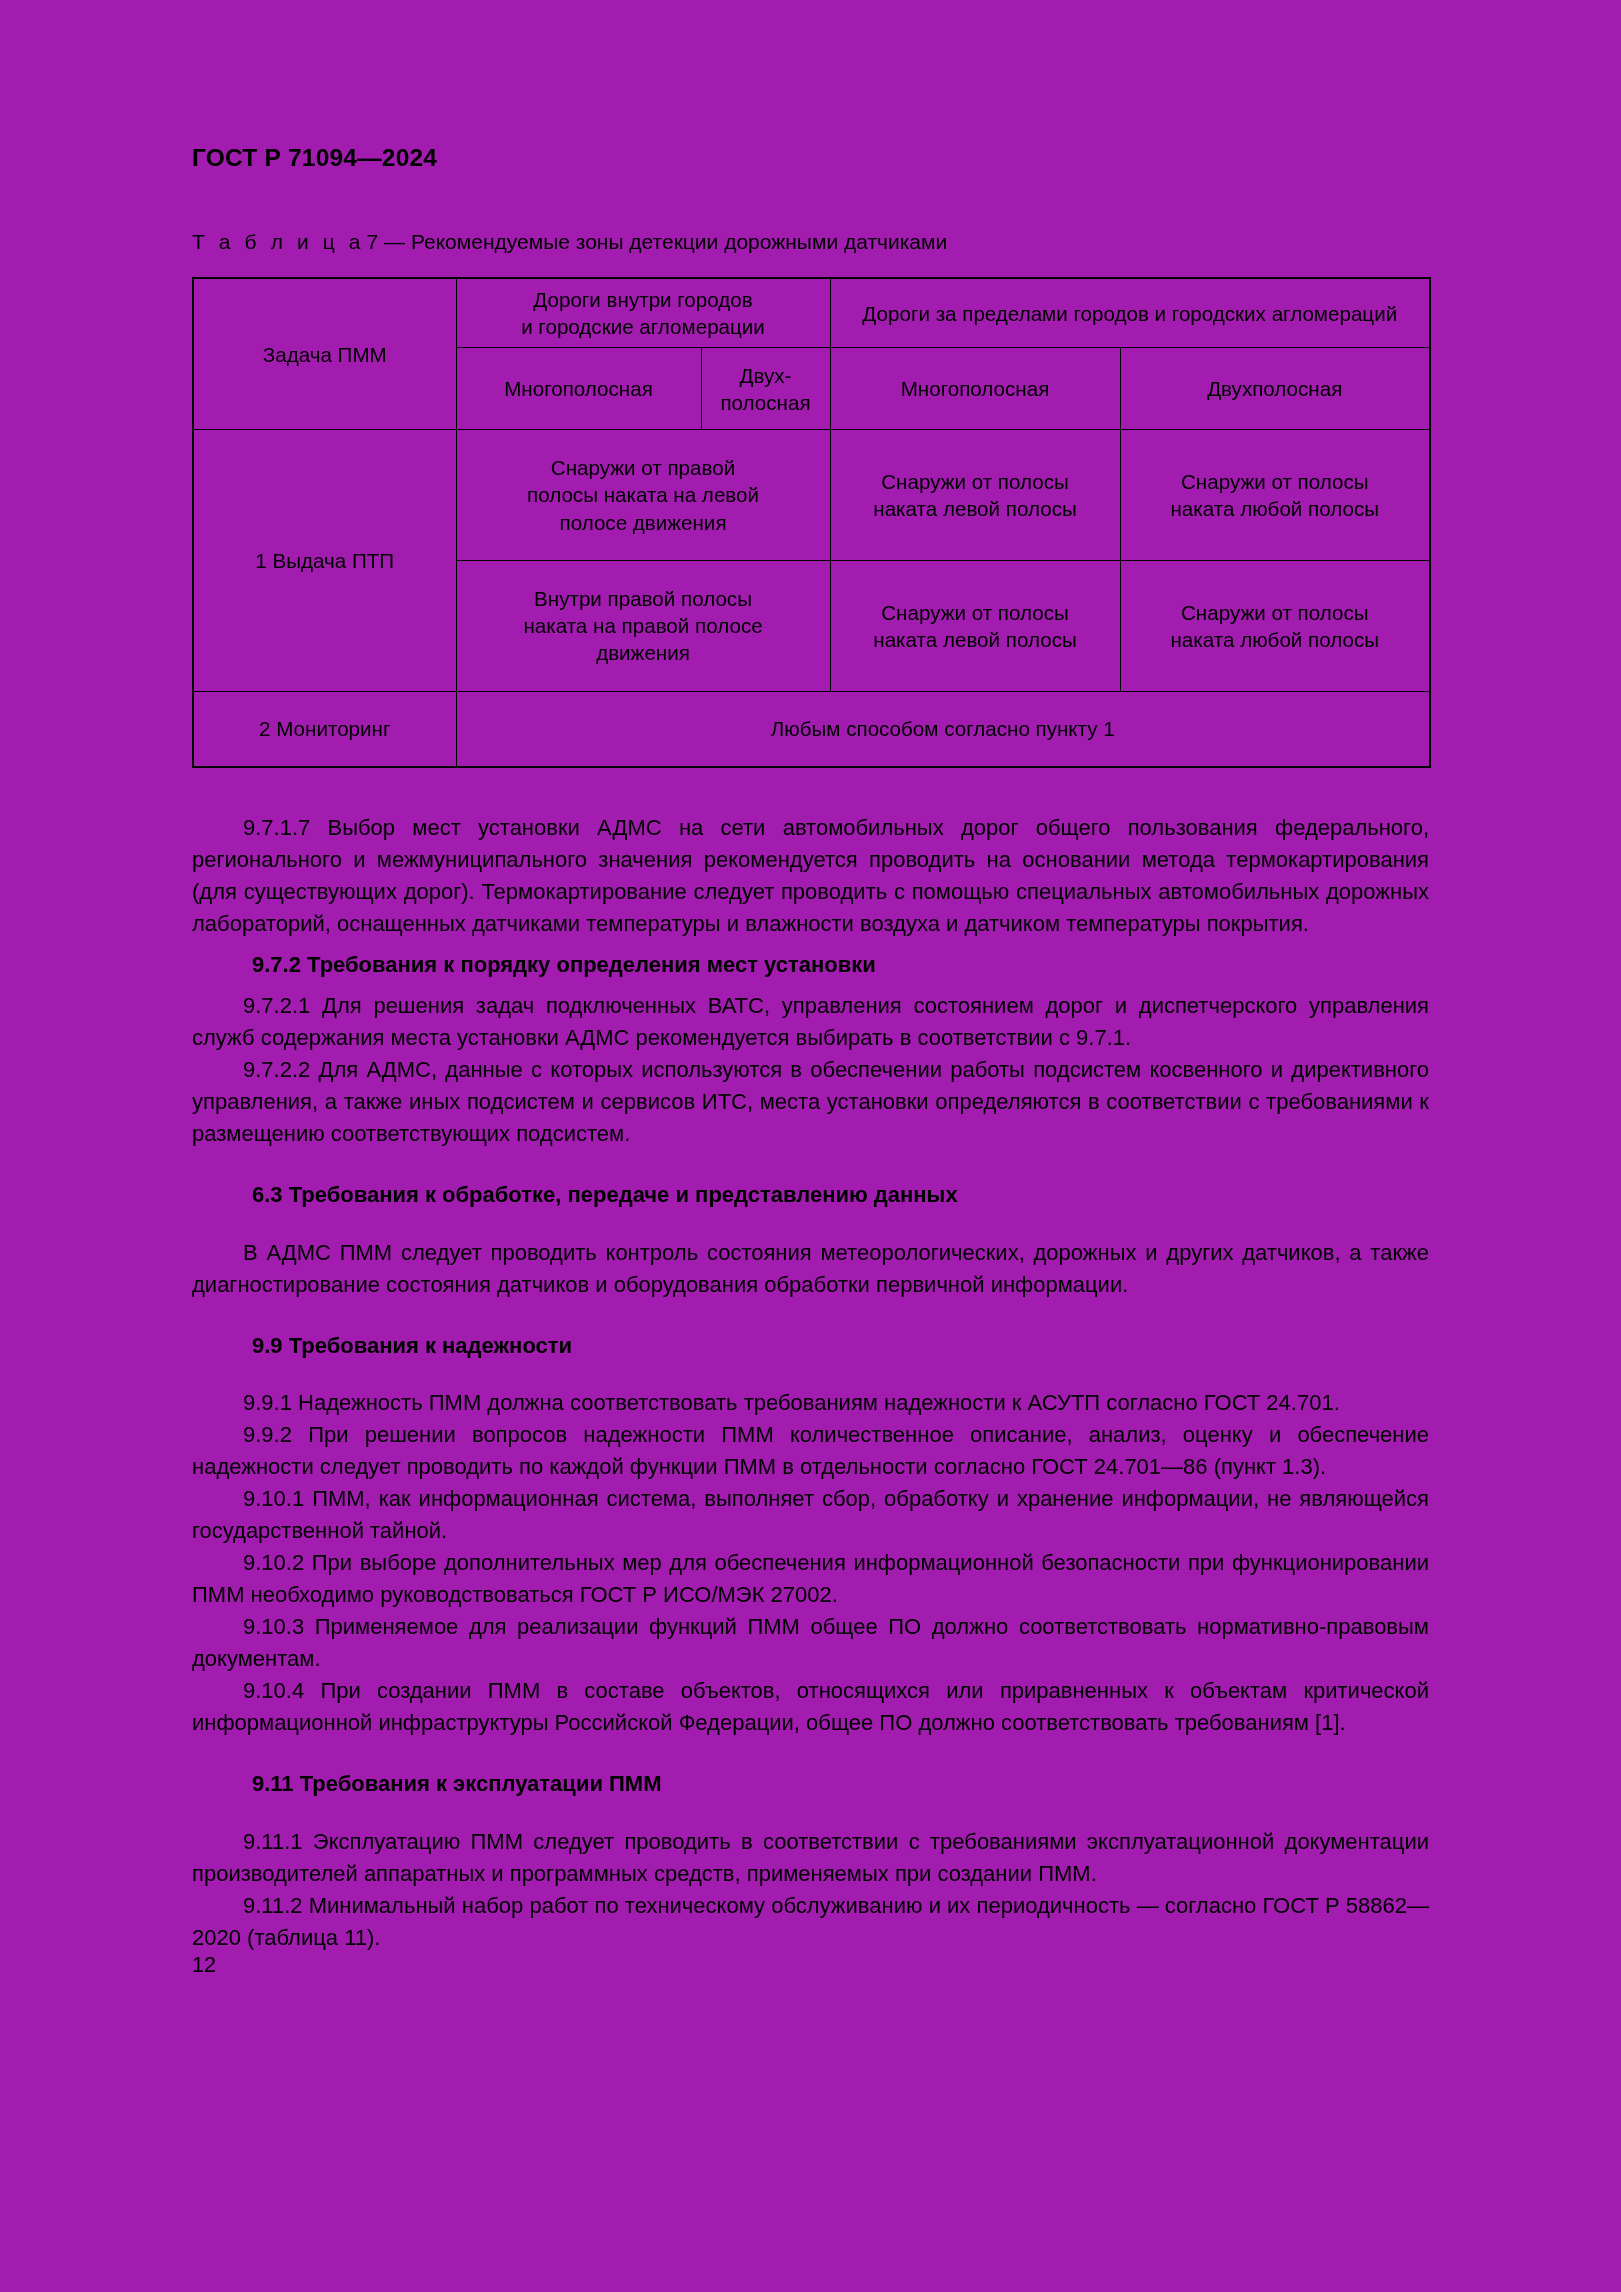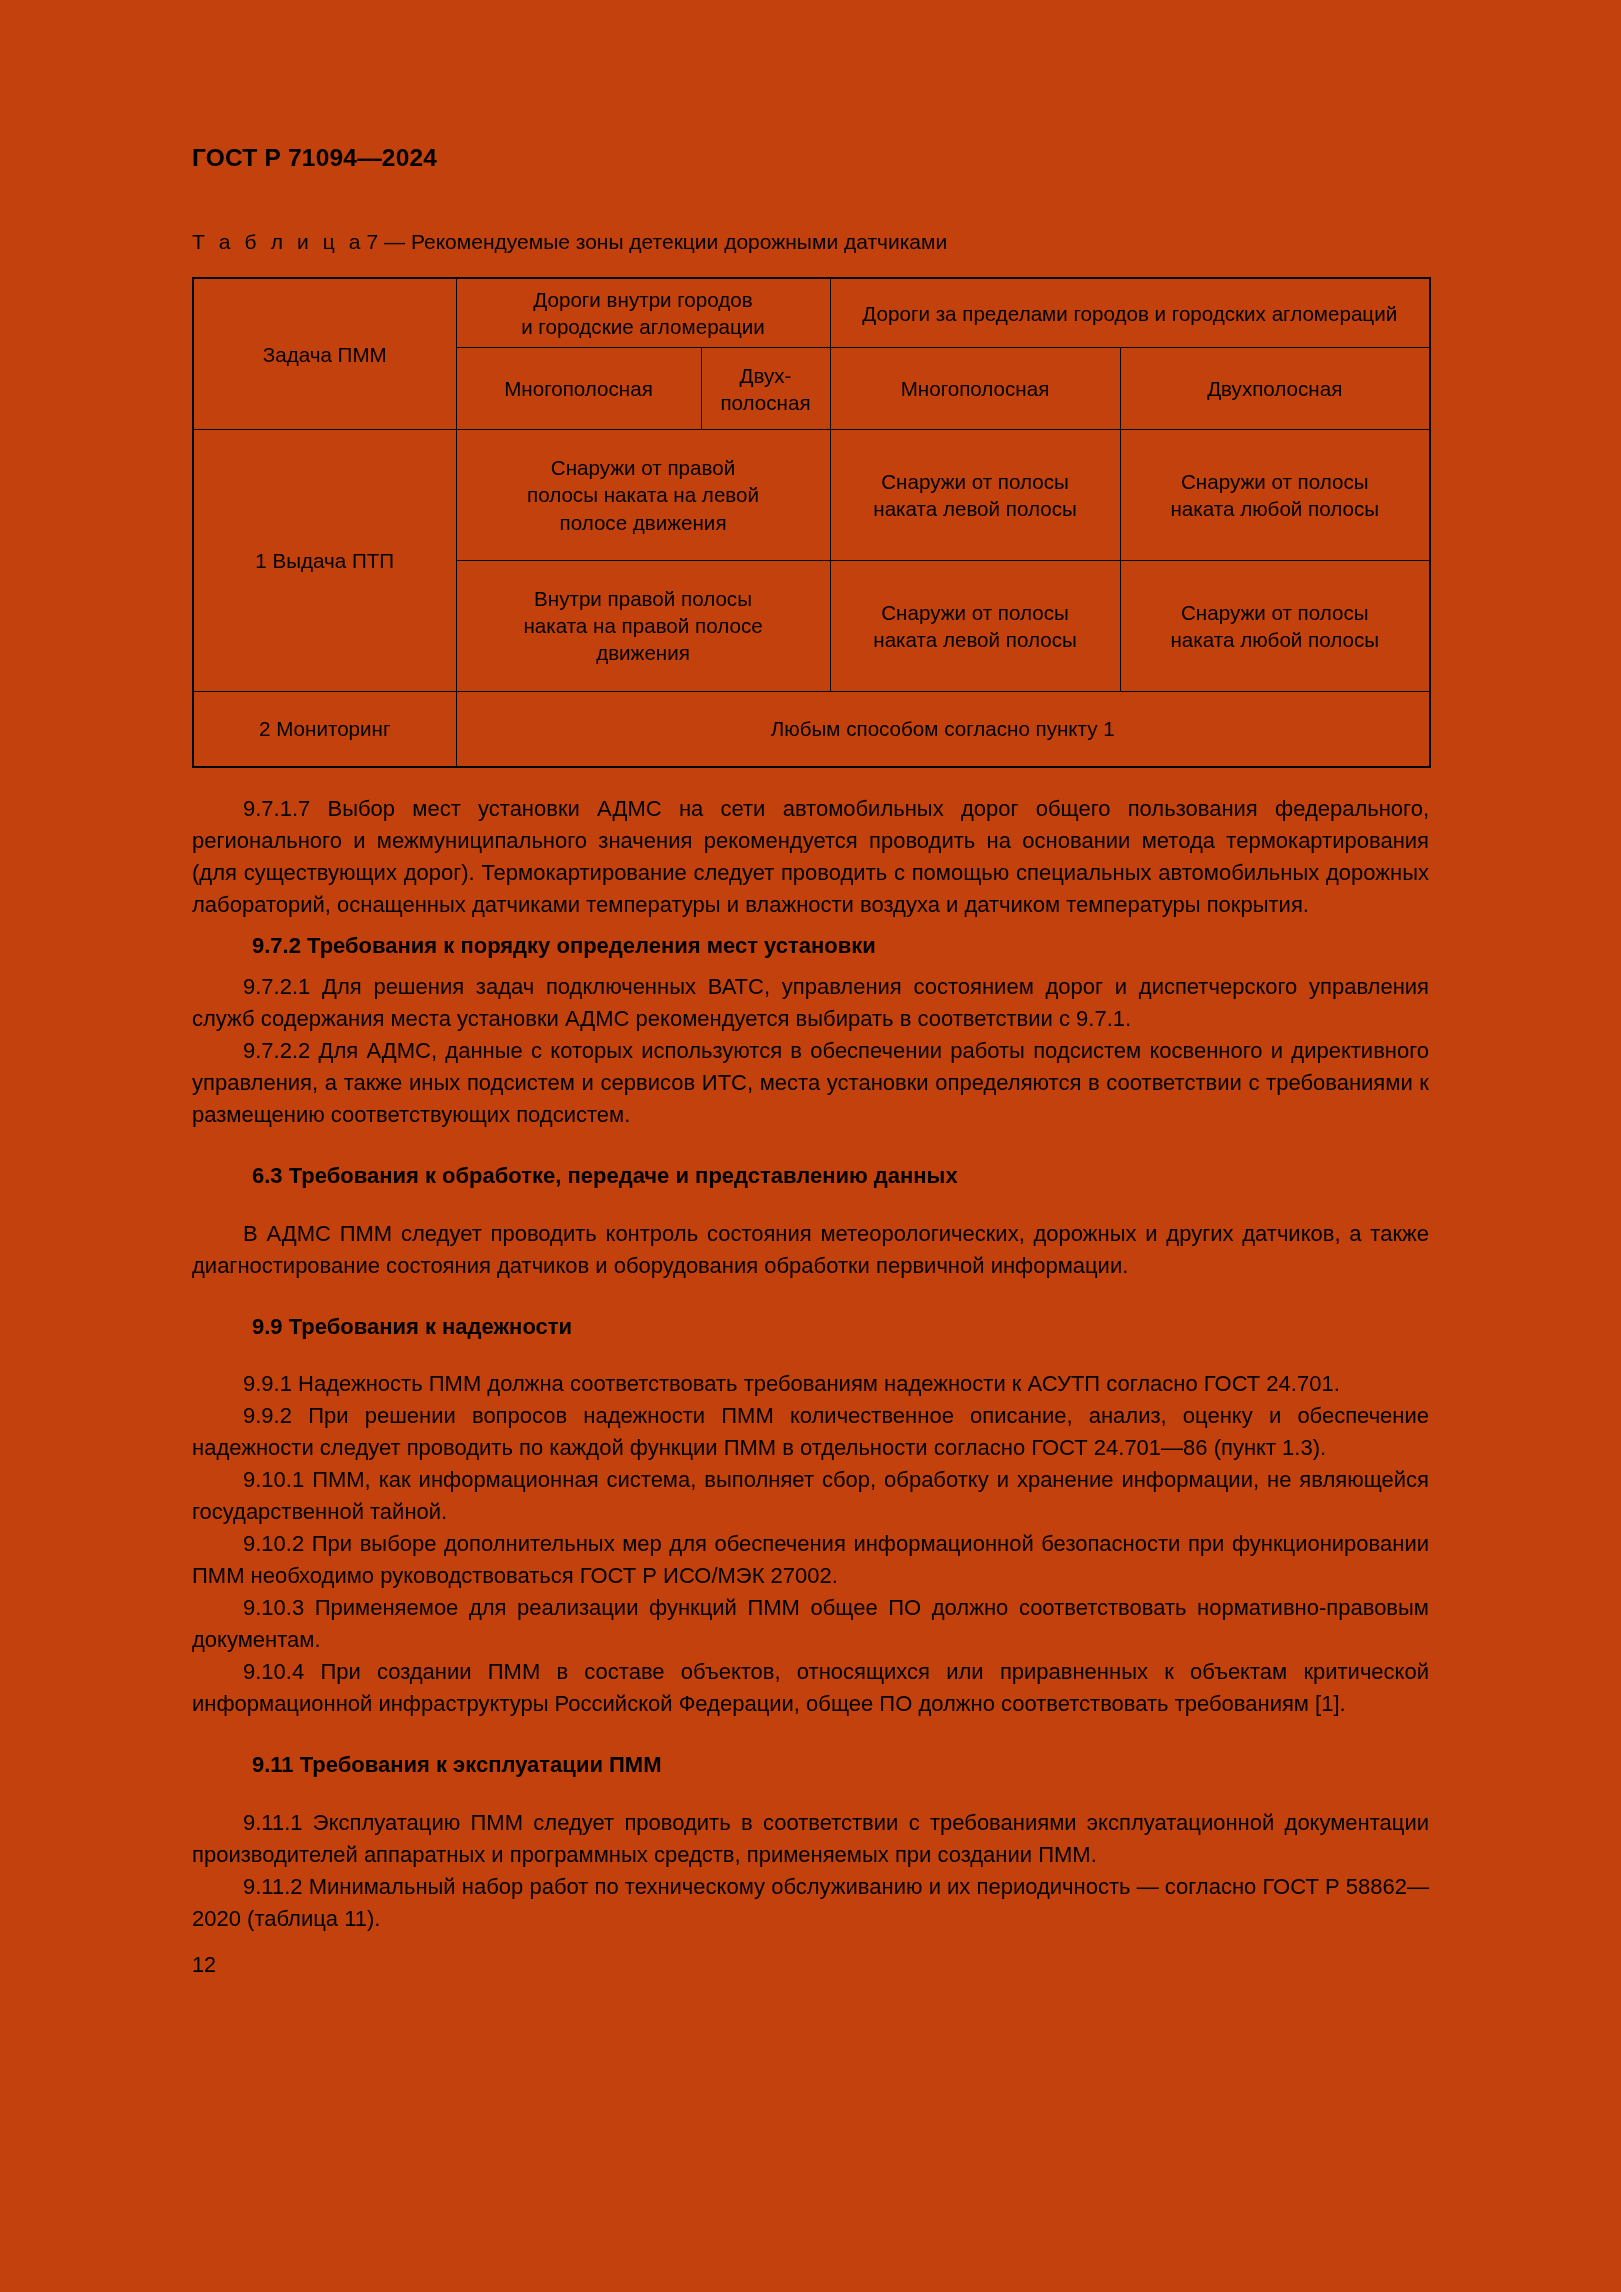--- a/index.html
+++ b/index.html
@@ -10,21 +10,21 @@
   }
   body {
     font-family: "Liberation Sans", "DejaVu Sans", sans-serif;
     color: #000000;
   }
   .page {
     position: relative;
     width: 1621px;
     height: 2293px;
     margin: 0 auto;
-    background: #c2410c;
+    background: #a21caf;
     box-sizing: border-box;
     padding: 0;
     overflow: hidden;
   }
   .content {
     position: absolute;
     left: 192px;
     top: 145px;
     width: 1237px;
   }
@@ -70,21 +70,21 @@
   .row-mon td { height: 61px; }
 
   p {
     margin: 0;
     font-size: 22px;
     line-height: 1.455;
     text-align: justify;
     text-justify: inter-word;
   }
   p.indent { text-indent: 51px; }
-  p.first-para { margin-top: 25px; }
+  p.first-para { margin-top: 44px; }
   h3.sec {
     font-size: 22px;
     font-weight: bold;
     margin: 9px;
     text-indent: 51px;
     line-height: 1.455;
     text-align: left;
   }
   h3.sec.spaced-before { margin-top: 29px; }
   h3.sec.spaced-after  { margin-bottom: 25.5px; }

